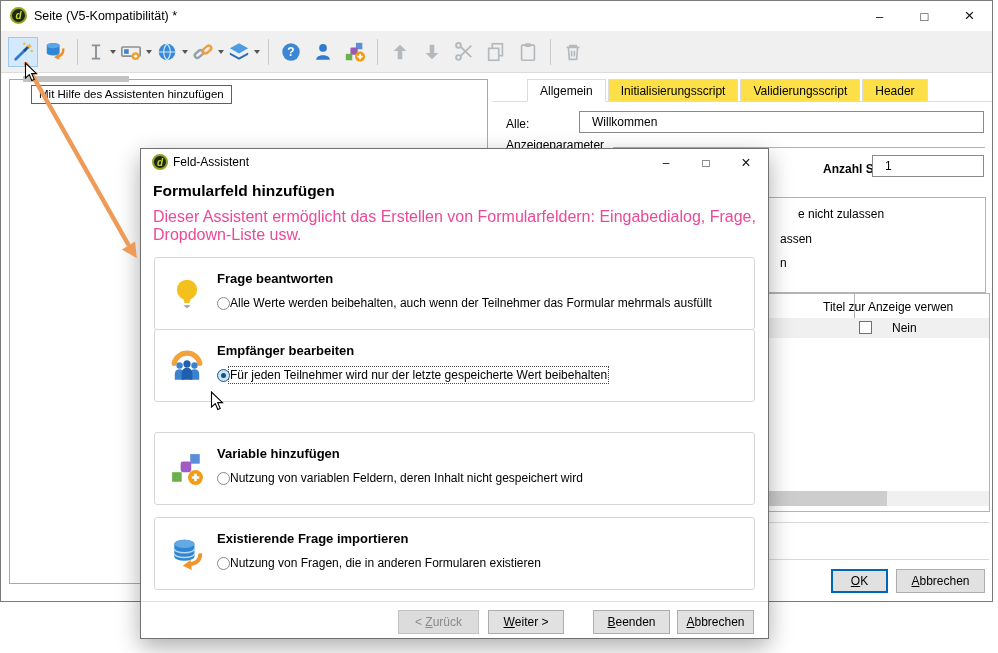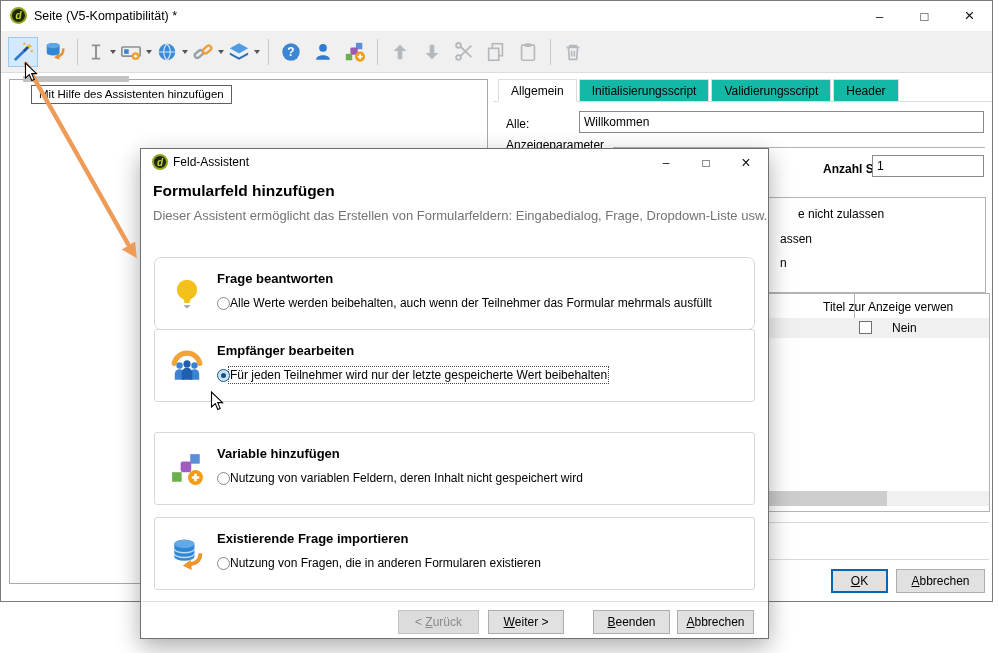--- a/index.html
+++ b/index.html
@@ -34,27 +34,27 @@
   .tsep { width:1px; height:26px; background:#c9c9c9; margin:0 6px; }
 
   
   .left-panel { position:absolute; left:8px; top:78px; width:479px; height:505px;
                 background:#fff; border:1px solid #a9a9a9; }
   .gray-bar { position:absolute; left:22px; top:75px; width:106px; height:6px; background:#c2c2c2; }
   .tooltip { position:absolute; left:30px; top:84px; background:#fff; border:1px solid #5f5f5f;
              padding:2px 7px 3px; font-size:11.5px; white-space:nowrap; z-index:5; }
 
   
-  .tabs { position:absolute; left:497px; top:78px; display:flex; z-index:2;align-items:center; }
-  .tab { height:23px; padding:4px 12px 0; font-size:12px; background:#14b8a6;
+  .tabs { position:absolute; left:526px; top:78px; display:flex; z-index:2;align-items:center; }
+  .tab { height:23px; padding:4px 12px 0; font-size:12px; background:#fde047;
          border:1px solid #dcdcdc; margin-right:2px; white-space:nowrap; }
   .tab.active { background:#fff; border-bottom-color:#fff; }
   .tabline { position:absolute; left:492px; top:100px; width:499px; border-top:1px solid #dcdcdc; }
   .lbl { font-size:12px; white-space:nowrap; }
-  .tinput { position:absolute; border:1px solid #8a8a8a; font-size:12px; padding:1px 4px;
+  .tinput { position:absolute; border:1px solid #8a8a8a; font-size:12px; padding:1px 12px;
             font-family:"Liberation Sans", sans-serif; background:#fff; }
   .hline { position:absolute; border-top:1px solid #b3b3b3; }
   .vline { position:absolute; border-left:1px solid #b3b3b3; }
   .groupbox { position:absolute; border:1px solid #b3b3b3; background:#fff; }
   .grow { position:absolute; left:735px; width:253px; height:20px; background:#f0f0f0; }
   .checkbox { display:inline-block; width:13px; height:13px; border:1px solid #707070;
               background:#fff; vertical-align:middle; }
   .scroll-track { position:absolute; left:735px; top:490px; width:253px; height:15px; background:#f0f0f0; }
   .scroll-thumb { position:absolute; left:0; top:0; width:151px; height:15px; background:#cdcdcd; }
 
@@ -67,21 +67,21 @@
   
   .dialog { position:absolute; left:140px; top:148px; width:629px; height:491px; background:#fff;
             border:1px solid #707070; box-shadow:0 8px 22px rgba(0,0,0,.32); z-index:10; }
   .d-titlebar { position:absolute; left:0; top:0; right:0; height:27px; background:#fff; }
   .d-title { position:absolute; left:32px; top:0; line-height:27px; font-size:12px; }
   .d-controls { position:absolute; right:2px; top:0; display:flex; }
   .d-btn { width:40px; height:27px; display:flex; align-items:center; justify-content:center;
            font-size:12px; color:#111; }
   .d-btn.close { font-size:16px; }
   .d-heading { position:absolute; left:12px; top:33px; font-size:15.5px; font-weight:bold; }
-  .d-sub { position:absolute; left:12px; top:59px; font-size:13px; color:#737373; }
+  .d-sub { position:absolute; left:12px; top:59px; font-size:16px; color:#ec4899; }
 
   .opt { position:absolute; left:13px; width:601px; height:73px; border:1px solid #d7d7d7;
          border-radius:3px; background:#fff; }
   .opt-icon { position:absolute; left:15px; top:19px; width:34px; height:34px; }
   .opt-title { position:absolute; left:62px; top:13px; font-size:13px; font-weight:bold; }
   .opt-radio-row { position:absolute; left:62px; top:38px; display:flex; align-items:center; }
   .radio { width:13px; height:13px; border:1px solid #8a8a8a; border-radius:50%; background:#fff; flex:none; }
   .radio.checked { border-color:#1c5a8a; background:#cbe3f6; position:relative; }
   .radio.checked::after { content:""; position:absolute; left:3px; top:3px; width:5px; height:5px;
                           border-radius:50%; background:#15527f; }
@@ -323,21 +323,21 @@
       <div class="d-controls">
         <div class="d-btn">–</div>
         <div class="d-btn">□</div>
         <div class="d-btn close">×</div>
       </div>
     </div>
 
     <div class="d-heading">Formularfeld hinzufügen</div>
     <div class="d-sub">Dieser Assistent ermöglicht das Erstellen von Formularfeldern: Eingabedialog, Frage, Dropdown-Liste usw.</div>
 
-    <div class="opt" style="top:108px;border-radius:7px;">
+    <div class="opt" style="top:108px;">
       <span class="opt-icon">
         <svg width="34" height="34" viewBox="0 0 32 32">
           <circle cx="16" cy="12" r="9.5" fill="#f4c11c"></circle>
           <path d="M12.5 20.5 h7 l-1.2 4 h-4.6 z" fill="#f4c11c"></path>
           <path d="M12.5 26.5 l3.5 2.8 3.5 -2.8 z" fill="#9aa0a6"></path>
         </svg>
       </span>
       <div class="opt-title">Frage beantworten</div>
       <div class="opt-radio-row">
         <span class="radio"></span>

